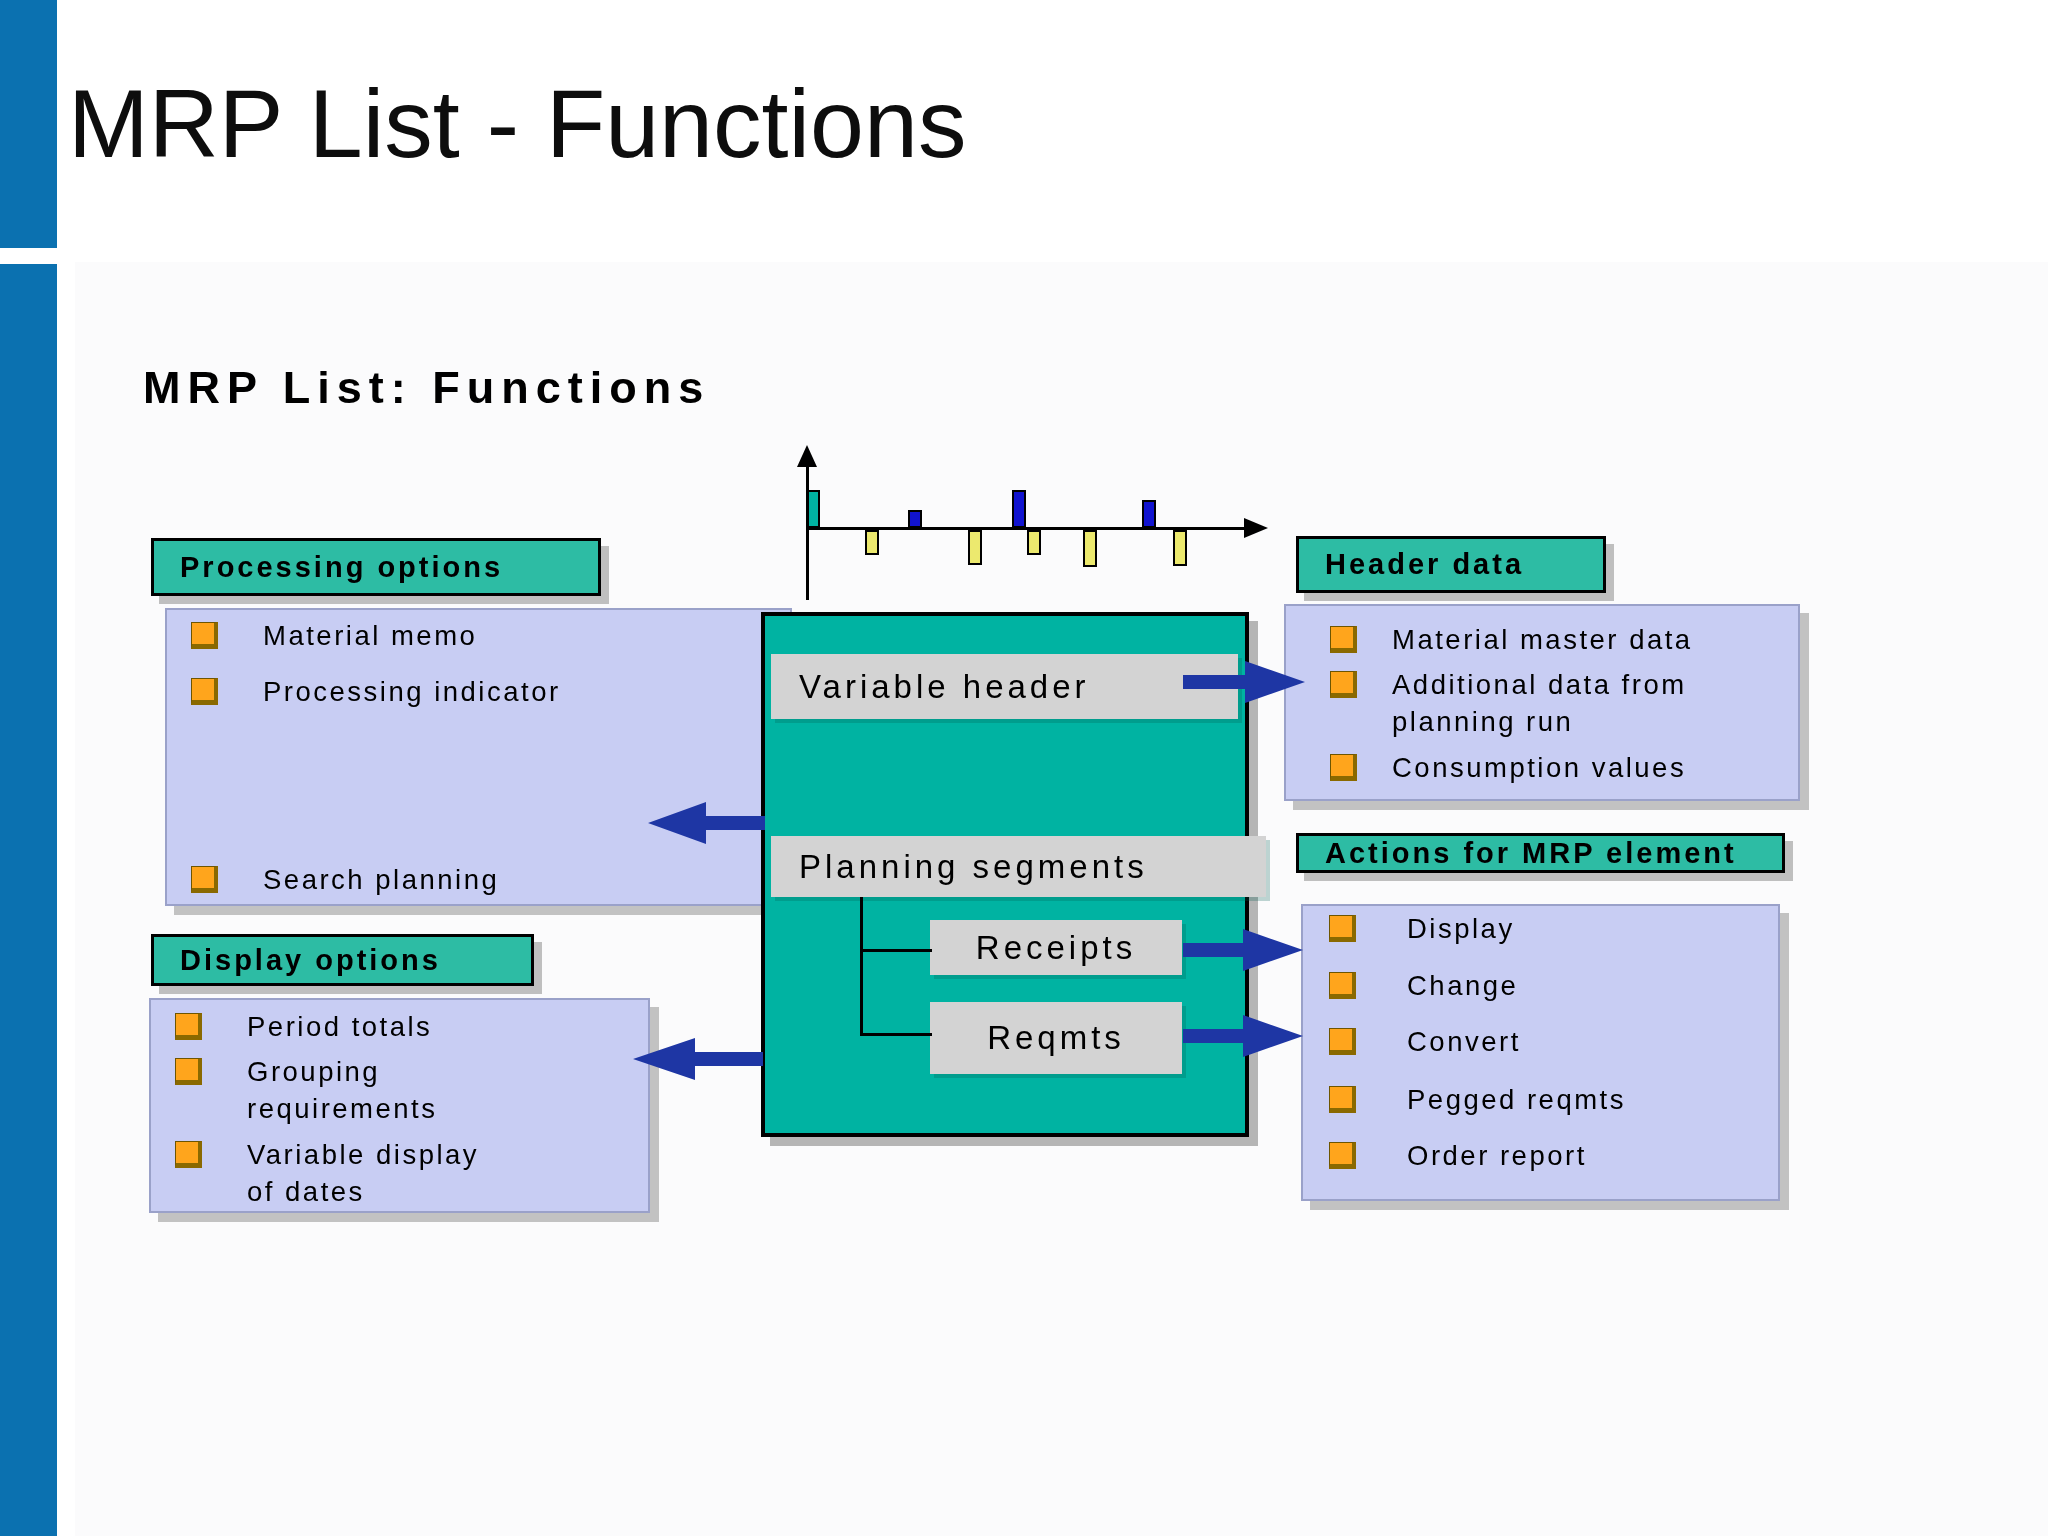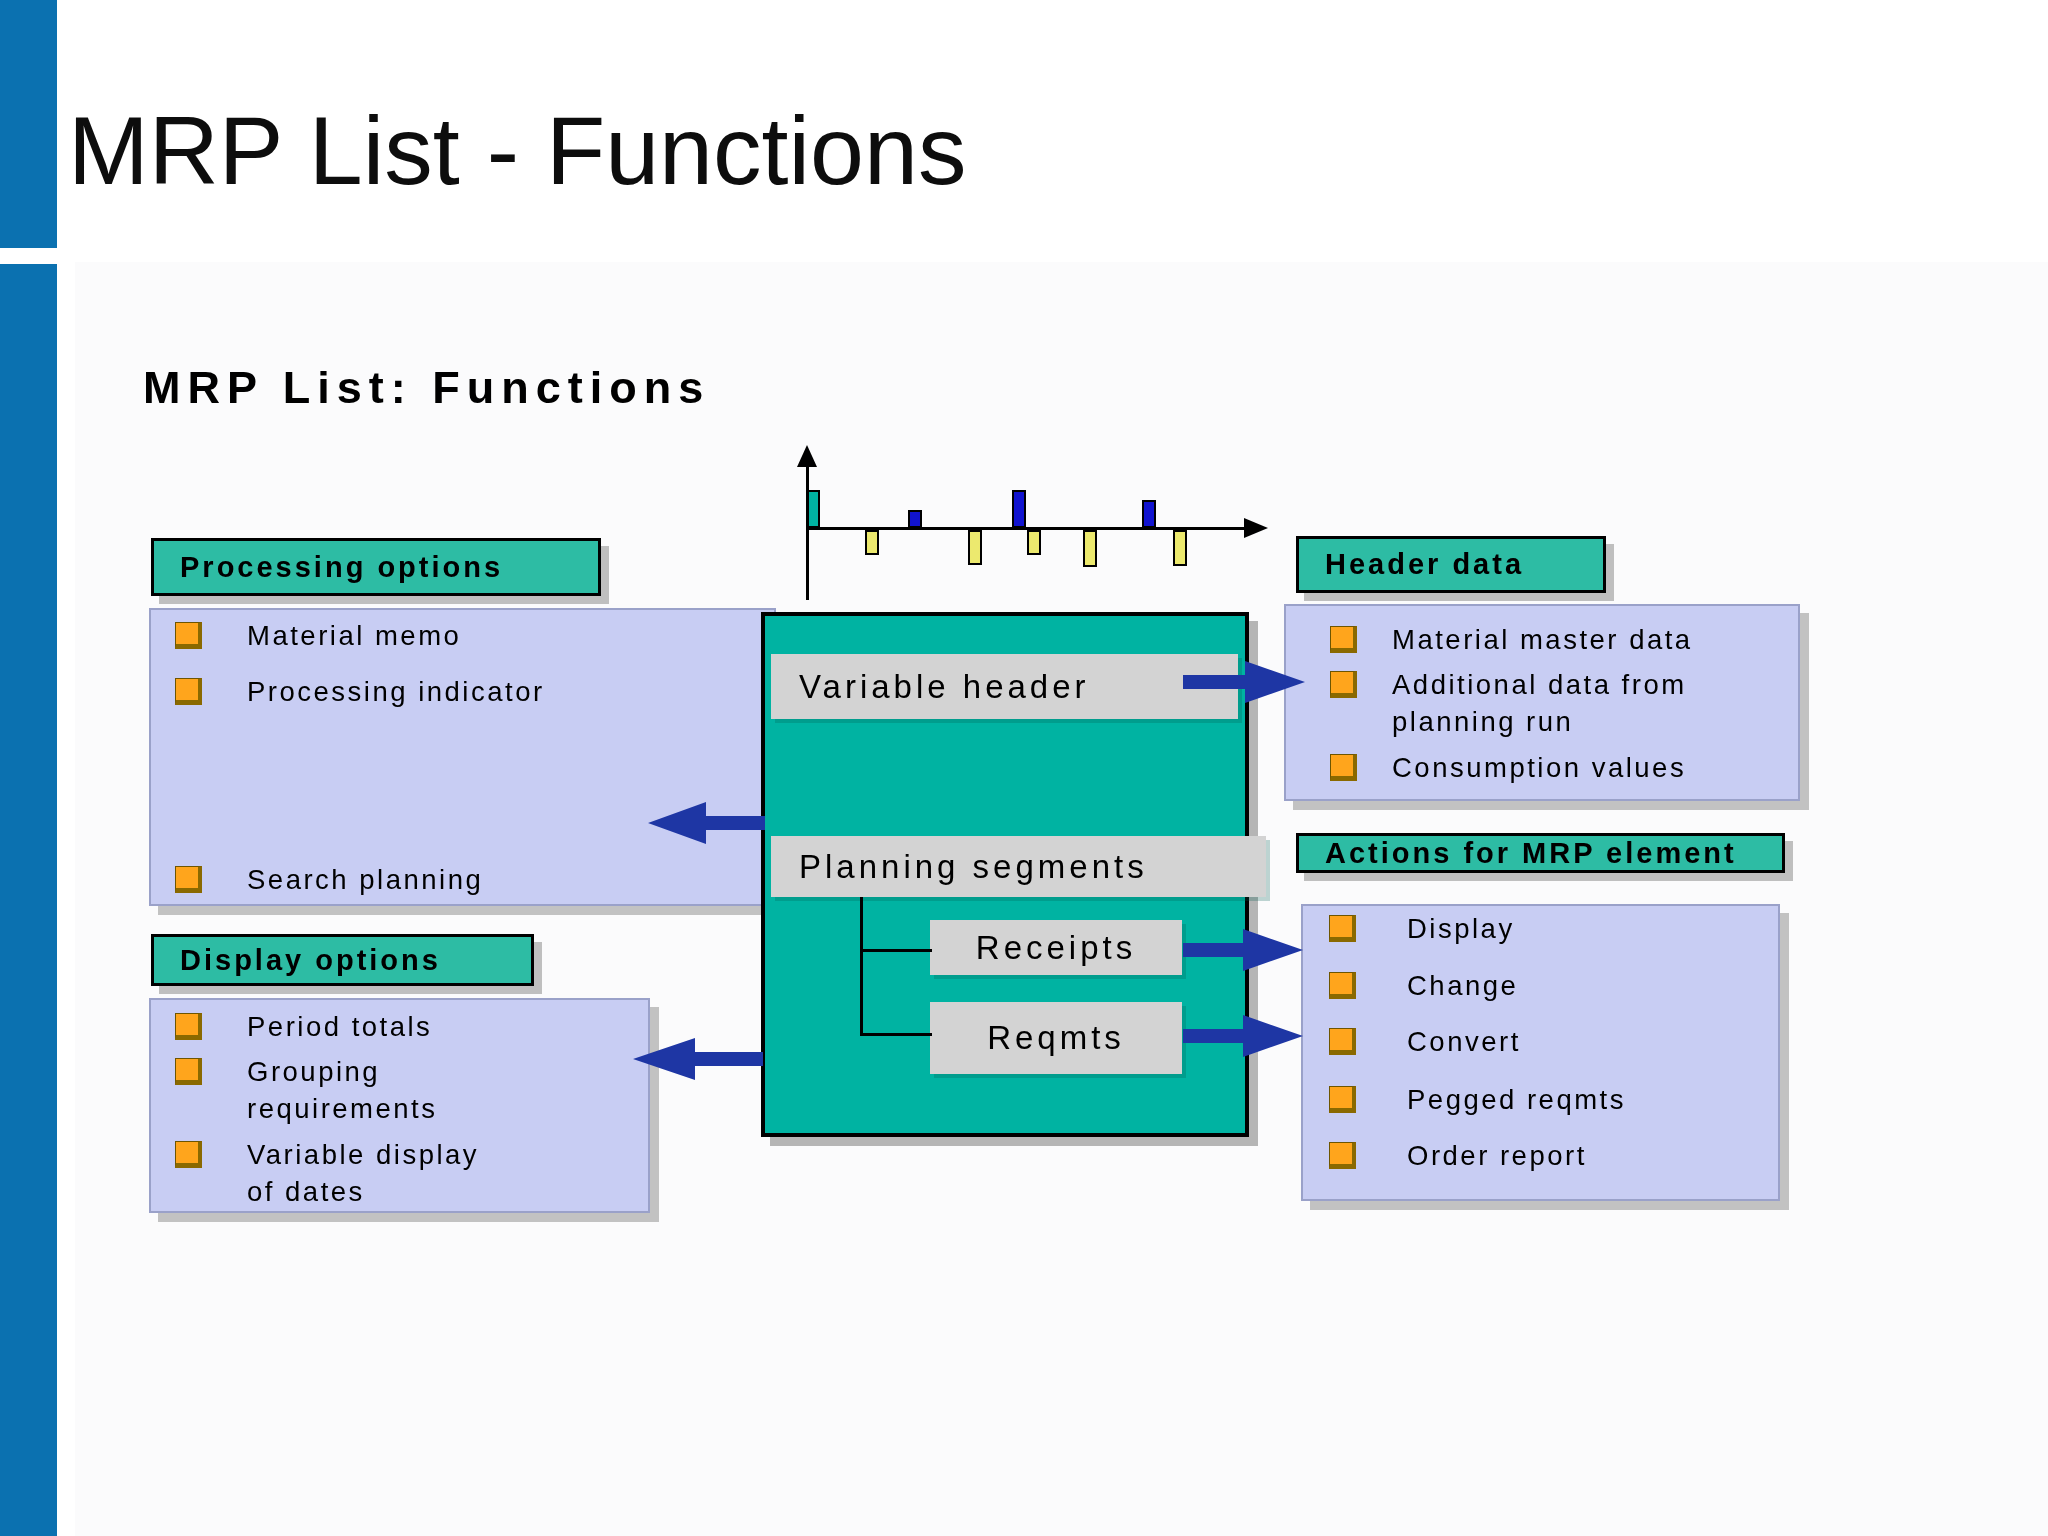--- a/index.html
+++ b/index.html
@@ -5,21 +5,21 @@
   html,body{margin:0;padding:0;background:#ffffff;}
   .slide{position:relative;width:2048px;height:1536px;background:#ffffff;overflow:hidden;
          font-family:"Liberation Sans","DejaVu Sans",sans-serif;color:#000;}
 
   .accent-seg{position:absolute;left:0;width:57px;background:#0b71b0;}
   .accent-top{top:0;height:248px;}
   .accent-bottom{top:264px;height:1272px;}
 
   .content-bg{position:absolute;left:75px;top:262px;width:1973px;height:1274px;background:#fbfbfc;}
 
-  .slide-title{position:absolute;left:68px;top:95px;font-size:97px;font-weight:400;
+  .slide-title{position:absolute;left:68px;top:68px;font-size:97px;font-weight:400;
                letter-spacing:0px;color:#0d0d0d;white-space:nowrap;}
 
   .diagram-heading{position:absolute;left:143px;top:362px;font-size:45px;font-weight:700;
                    letter-spacing:7px;color:#000;white-space:nowrap;}
 
   
   .teal-header{position:absolute;background:#2dbca4;border:3px solid #000;box-sizing:border-box;
                box-shadow:8px 8px 0 #bfbfbf;display:flex;align-items:center;
                font-size:29px;font-weight:700;letter-spacing:3px;padding-left:26px;white-space:nowrap;}
 
@@ -89,21 +89,21 @@
   <div class="teal-header" style="left:151px;top:934px;width:383px;height:52px;">
     <span>Display options</span>
   </div>
   <div class="teal-header" style="left:1296px;top:536px;width:310px;height:57px;">
     <span>Header data</span>
   </div>
   <div class="teal-header" style="left:1296px;top:833px;width:489px;height:40px;">
     <span>Actions for MRP element</span>
   </div>
 
-  <div class="panel" style="left:149px;top:608px;width:627px;height:298px;">
+  <div class="panel" style="left:165px;top:608px;width:627px;height:298px;">
     <div class="panel-row" style="left:24px;top:7px;">
       <span class="bullet"></span>
       <div class="item-text" style="margin-left:45px;">Material memo</div>
     </div>
     <div class="panel-row" style="left:24px;top:63px;">
       <span class="bullet"></span>
       <div class="item-text" style="margin-left:45px;">Processing indicator</div>
     </div>
     <div class="panel-row" style="left:24px;top:251px;">
       <span class="bullet"></span>

